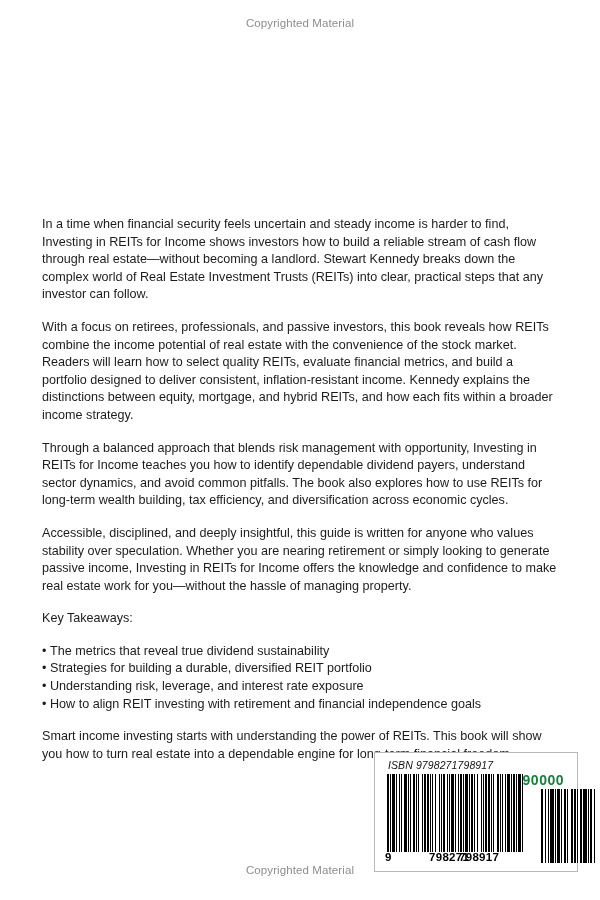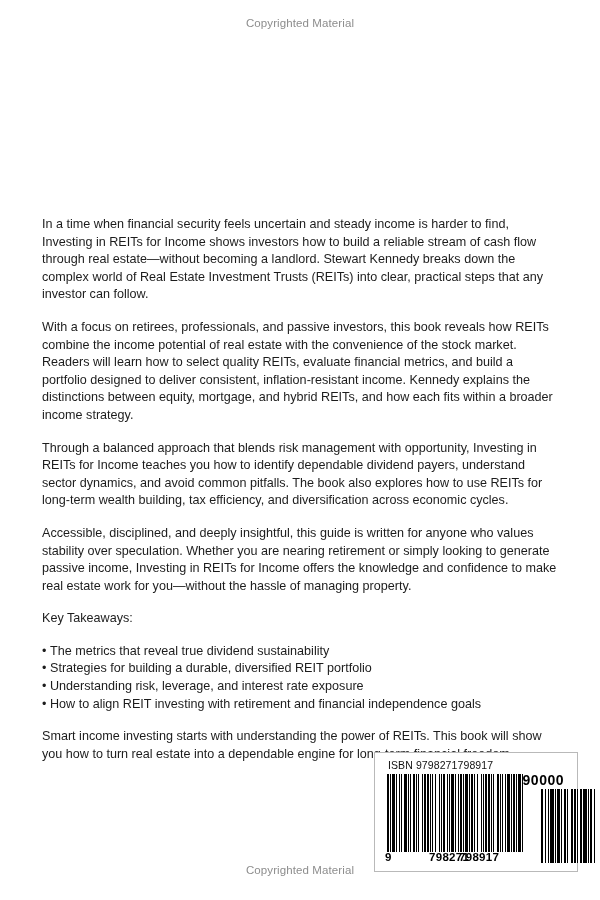--- a/index.html
+++ b/index.html
@@ -94,28 +94,29 @@
     box-sizing: border-box;
   }
   .isbn-label {
     position: absolute;
     left: 13px;
     top: 6px;
     font-size: 10.5px;
     color: #111111;
     letter-spacing: 0.1px;
     white-space: nowrap;
+    font-style: italic;
   }
   .addon-label {
     position: absolute;
     right: 13px;
     top: 19px;
     font-size: 14px;
     font-weight: bold;
-    color: #000000;
+    color: #15803d;
     letter-spacing: 0.5px;
   }
 
   .bars-main {
     position: absolute;
     left: 12px;
     top: 21px;
     width: 137px;
     height: 78px;
     display: flex;

